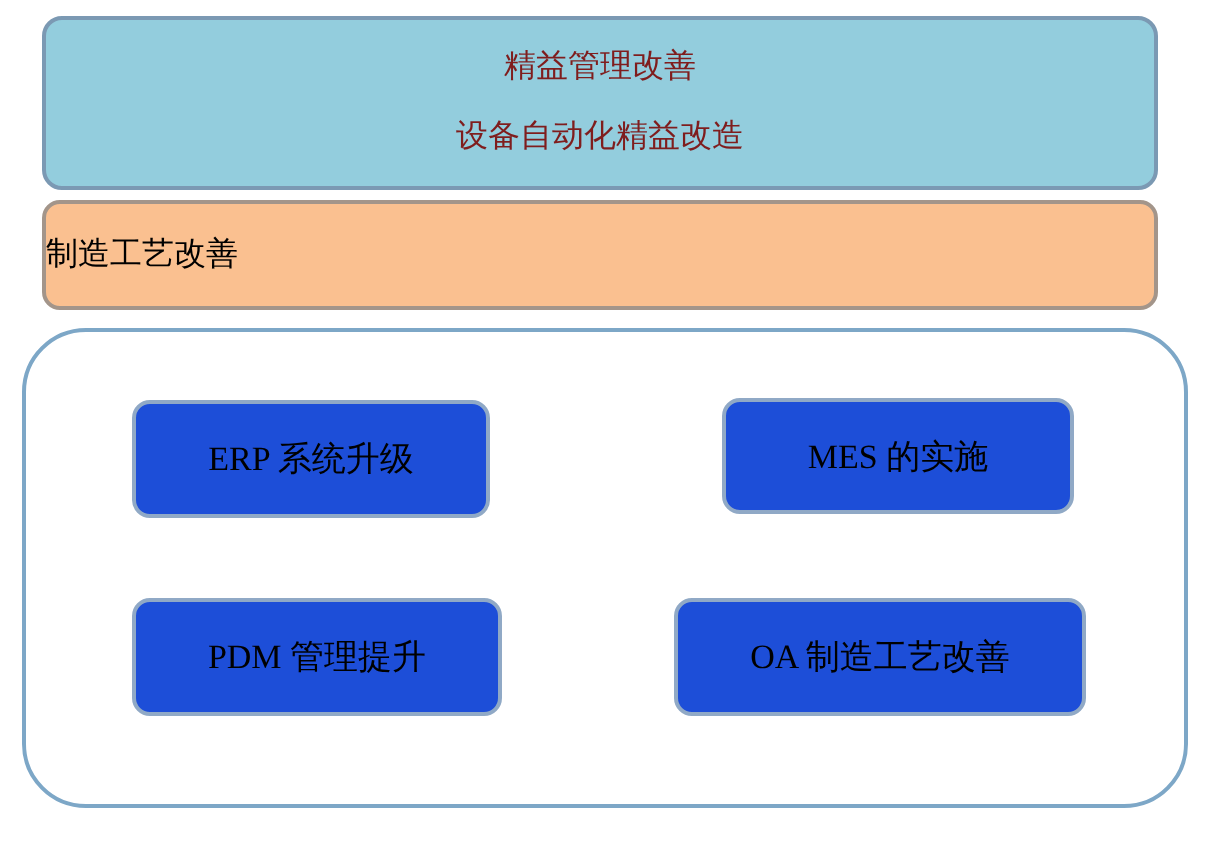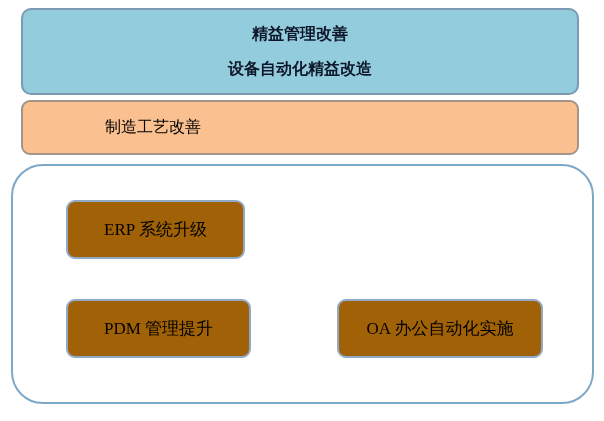--- a/index.html
+++ b/index.html
@@ -28,41 +28,40 @@
     border-radius: 10px;
     box-sizing: border-box;
     display: flex;
     flex-direction: column;
     align-items: center;
     justify-content: center;
     gap: 17px;
   }
   .top-banner .line {
     font-size: 16px;
-    font-weight: bold;
-    color: #0f172a;
+    font-weight: normal;
+    color: #7f1d1d;
     line-height: 18px;
     white-space: nowrap;
   }
 
   
   .mid-banner {
     position: absolute;
     left: 21px;
     top: 100px;
     width: 558px;
     height: 55px;
     background: #FAC090;
     border: 2px solid #A3958A;
     border-radius: 9px;
     box-sizing: border-box;
     display: flex;
     align-items: center;
     justify-content: space-between;
-    padding-left: 82px;
     padding-right: 38px;
   }
   .mid-banner .cell {
     font-size: 16px;
     font-weight: normal;
     color: #000000;
     white-space: nowrap;
   }
 
   
@@ -74,21 +73,21 @@
     height: 240px;
     background: #ffffff;
     border: 2px solid #7DA7C7;
     border-radius: 32px;
     box-sizing: border-box;
   }
 
   
   .item {
     position: absolute;
-    background: #a16207;
+    background: #1d4ed8;
     border: 2px solid #90A9C6;
     border-radius: 9px;
     box-sizing: border-box;
     display: flex;
     align-items: center;
     justify-content: center;
     font-family: "Liberation Serif", serif;
     font-size: 17px;
     color: #000000;
     white-space: nowrap;
@@ -108,16 +107,17 @@
     <div class="line">设备自动化精益改造</div>
   </div>
 
   <div class="mid-banner">
     <span class="cell">制造工艺改善</span>
   </div>
 
   <div class="outer-box"></div>
 
   <div class="item item-erp">ERP 系统升级</div>
+  <div class="item item-mes">MES 的实施</div>
   <div class="item item-pdm">PDM 管理提升</div>
-  <div class="item item-oa">OA 办公自动化实施</div>
+  <div class="item item-oa">OA 制造工艺改善</div>
 
 </div>
 
 </body></html>

